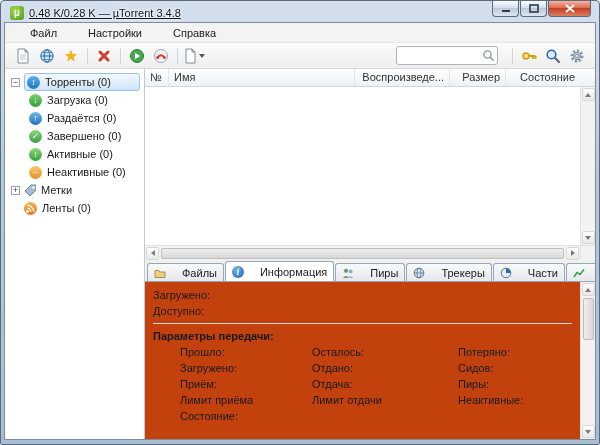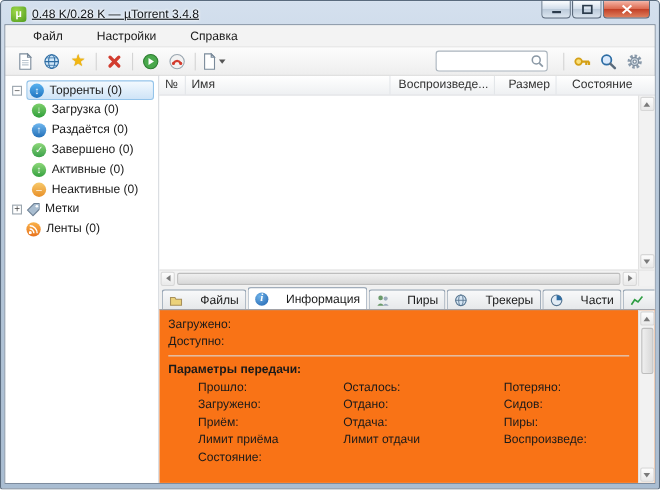--- a/index.html
+++ b/index.html
@@ -93,21 +93,21 @@
     border:1px solid #98a6b5; border-bottom:none; border-radius:3px 3px 0 0;
     background:linear-gradient(#f8f9fa,#e6e8ea); white-space:nowrap; cursor:default; }
   .tab.active { height:21px; background:#ffffff; position:relative; z-index:2; margin-bottom:-1px; padding-bottom:1px; }
   .tab-ic { display:flex; width:12px; height:12px; align-items:center; justify-content:center; }
   .info-badge { display:inline-block; width:12px; height:12px; border-radius:50%;
     background:radial-gradient(circle at 35% 30%, #6db1e8, #1f62ae); color:#fff;
     font-family:"Liberation Serif", serif; font-style:italic; font-weight:bold; font-size:10px;
     line-height:12px; text-align:center; }
 
   
-  .infopanel { height:158px; display:flex; background:#f97316; border-top:1px solid #98a6b5; }
+  .infopanel { height:158px; display:flex; background:#c2410c; border-top:1px solid #98a6b5; }
   .info-content { flex:1; padding:5px 8px 0 8px; overflow:hidden; }
   .info-line { height:16px; line-height:16px; }
   .info-sep { border-top:1px solid #dcdcdc; margin:4px 0 4px 0; }
   .info-header { font-weight:bold; height:16px; line-height:16px; }
   .tgrid { display:grid; grid-template-columns:132px 146px 1fr; }
   .tgrid > div { height:16px; line-height:16px; overflow:hidden; white-space:nowrap;padding-left:27px; }
 </style>
 </head>
 <body>
 
@@ -398,21 +398,21 @@
               <div>Осталось:</div>
               <div>Потеряно:</div>
               <div>Загружено:</div>
               <div>Отдано:</div>
               <div>Сидов:</div>
               <div>Приём:</div>
               <div>Отдача:</div>
               <div>Пиры:</div>
               <div>Лимит приёма</div>
               <div>Лимит отдачи</div>
-              <div>Воспроизведе:</div>
+              <div>Неактивные:</div>
               <div>Состояние:</div>
               <div></div>
               <div></div>
             </div>
           </div>
           <div class="vscroll">
             <div class="sbtn">
                 <span class="tri-up"></span>
               </div>
             <div class="vthumb"></div>

